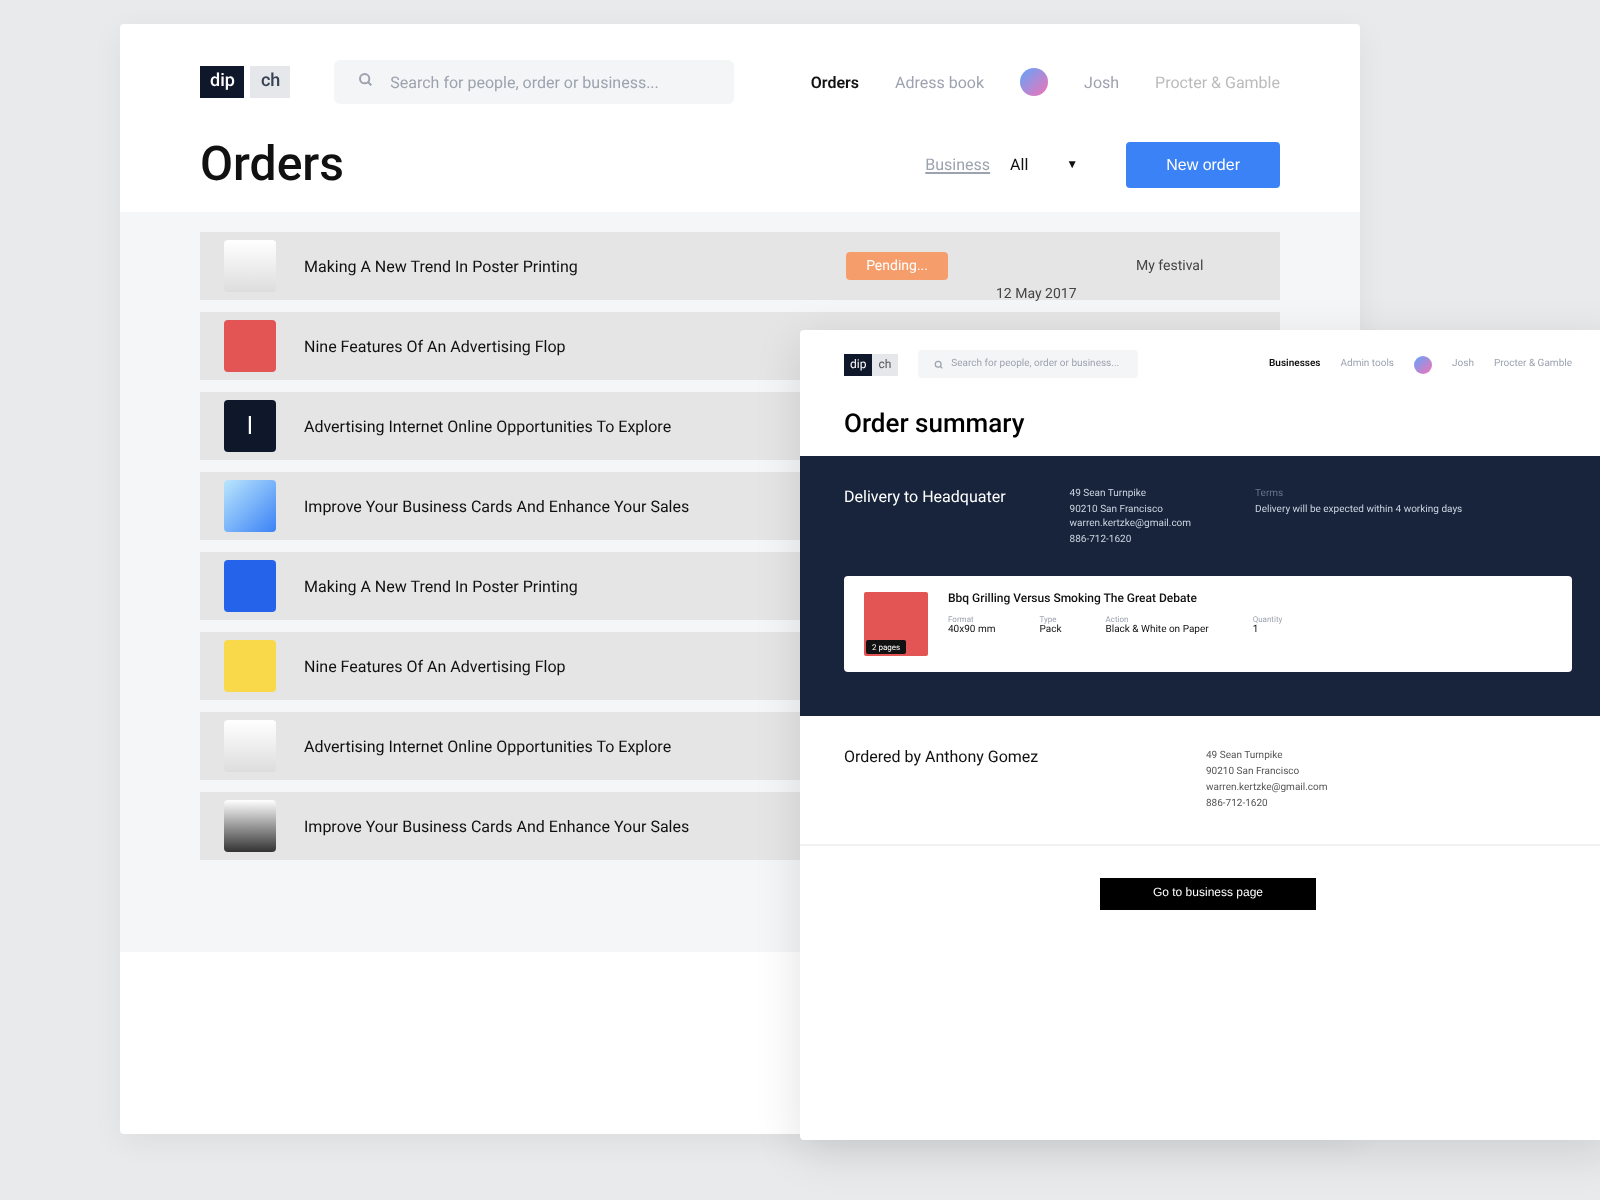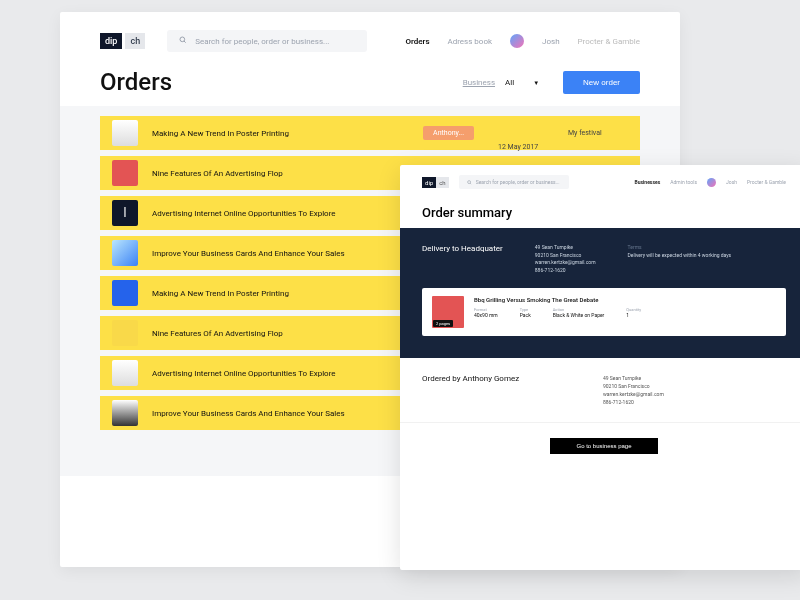--- a/index.html
+++ b/index.html
@@ -47,21 +47,21 @@
   .filter-lbl { font-size:8px; color:#9ca3af; margin-right:10px;text-decoration:underline; }
   .filter-val { font-size:8px; color:#111; margin-right:19px;text-align:right; }
   .chev { font-size:6px; color:#111; margin-right:24px; }
   .btn-primary {
     background:#3b82f6; color:#fff; font-size:8px; padding:7px 20px;
     border:none; border-radius:2px; cursor:pointer;
   }
 
   .orders-area { background:#f5f6f8; margin:0 -40px; padding:10px 40px 40px; }
   .order-row {
-    display:flex; align-items:center; background:#fde047; height:34px;
+    display:flex; align-items:center; background:#e5e5e5; height:34px;
     margin-bottom:6px; padding:0 12px; font-size:8px; color:#111;
   }
   .thumb {
     width:26px; height:26px; border-radius:2px; margin-right:14px; flex:none;
     background:#e5e7eb;
   }
   .order-title { flex:1; white-space:nowrap; overflow:hidden; text-overflow:ellipsis; }
   .badge-pend {
     background:#f59e6c; color:#fff; font-size:7px;
     padding:3px 10px; border-radius:2px;
@@ -175,21 +175,21 @@
     <span class="filter-val">All</span>
     <span class="chev">▼</span>
     <button class="btn-primary">New order</button>
   </div>
 
   <div class="orders-area">
 
     <div class="order-row">
       <div class="thumb t1"></div>
       <div class="order-title">Making A New Trend In Poster Printing</div>
-      <span class="badge-pend">Anthony...</span>
+      <span class="badge-pend">Pending...</span>
       <span class="order-date" style="margin-left:24px">12 May 2017</span>
       <span class="order-ctx">My festival</span>
     </div>
 
     <div class="order-row">
       <div class="thumb t2"></div>
       <div class="order-title">Nine Features Of An Advertising Flop</div>
     </div>
     <div class="order-row">
       <div class="thumb t3">l</div>

